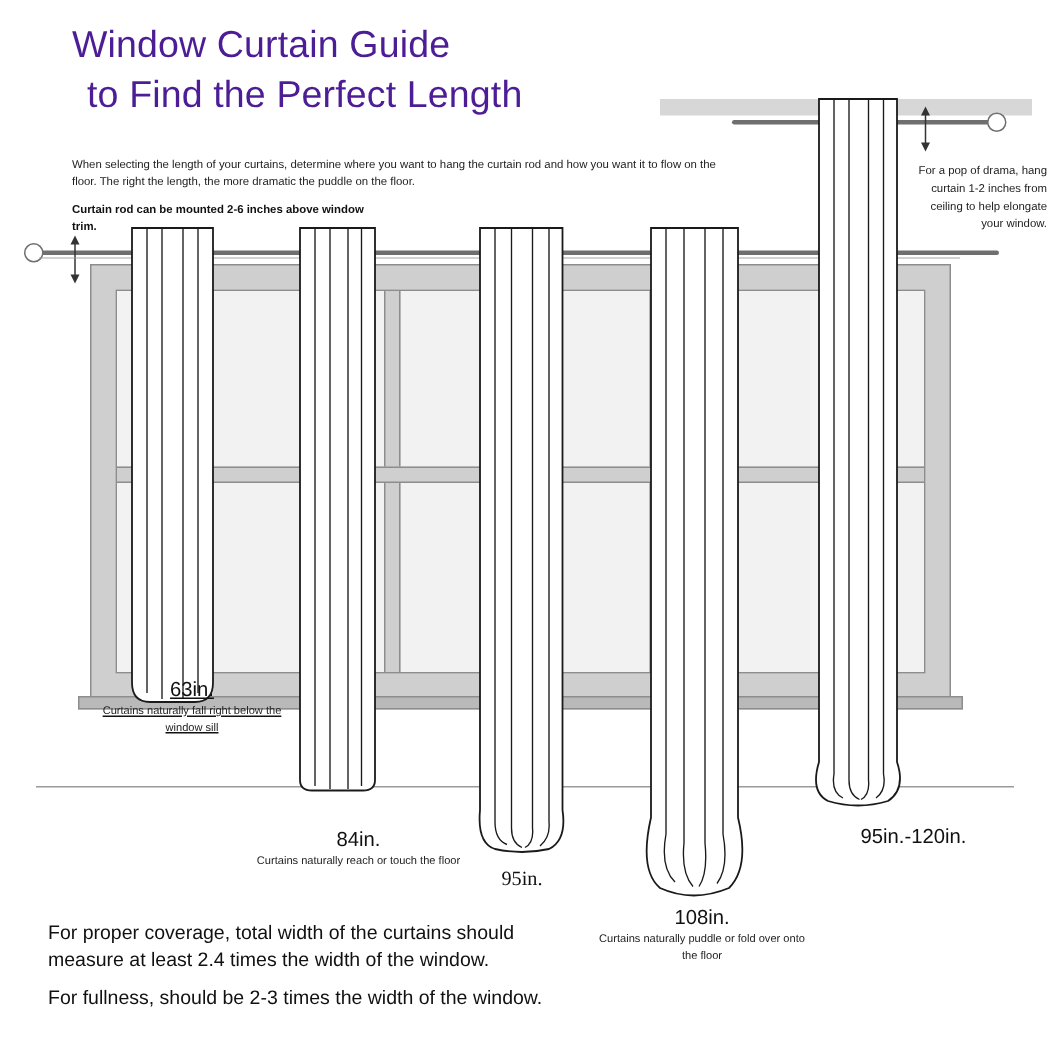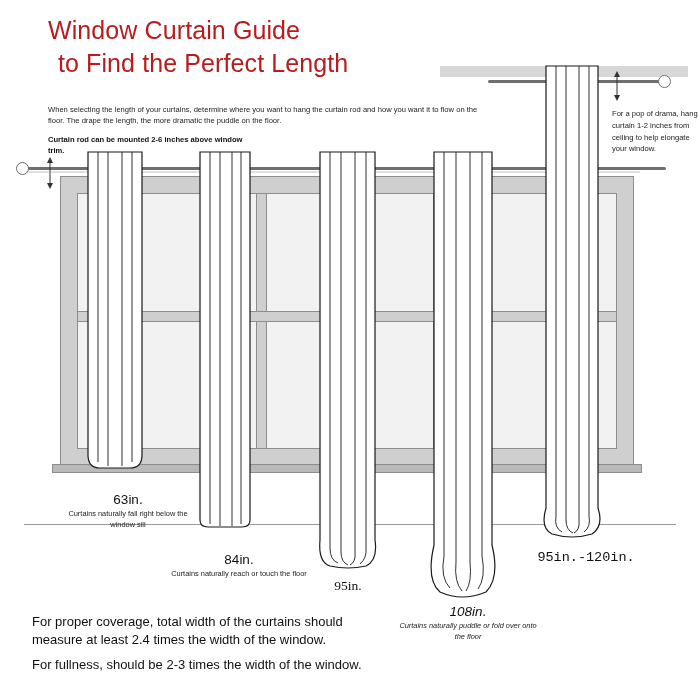--- a/index.html
+++ b/index.html
@@ -12,21 +12,21 @@
   }
   #stage { position:relative; width:700px; height:700px; }
 
   .title {
     position:absolute;
     left:48px; top:14px;
     width:520px;
     font-size:25px;
     line-height:1.32;
     font-weight:400;
-    color:#b91c1c;
+    color:#4c1d95;
     letter-spacing:0.1px;
   }
   .title .l2 { display:block; margin-left:10px; }
 
   .intro {
     position:absolute;
     left:48px; top:104px;
     width:430px;
     font-size:7.6px;
     line-height:1.5;
@@ -42,20 +42,21 @@
     color:#111;
   }
 
   .sidenote {
     position:absolute;
     left:612px; top:108px;
     width:86px;
     font-size:7.6px;
     line-height:1.55;
     color:#222;
+    text-align:right;
   }
   .window-outer {
     position:absolute;
     left:60px; top:176px;
     width:572px; height:288px;
     background:#cfcfcf;
     border:1px solid #8d8d8d;
   }
   .window-inner {
     position:absolute;
@@ -149,21 +150,21 @@
 
 <div id="stage">
 
   <div class="title">
     <span>Window Curtain Guide</span>
     <span class="l2">to Find the Perfect Length</span>
   </div>
 
   <div class="gray-bar"></div>
 
-  <div class="intro">When selecting the length of your curtains, determine where you want to hang the curtain rod and how you want it to flow on the floor. The drape the length, the more dramatic the puddle on the floor.</div>
+  <div class="intro">When selecting the length of your curtains, determine where you want to hang the curtain rod and how you want it to flow on the floor. The right the length, the more dramatic the puddle on the floor.</div>
 
   <div class="rodnote">Curtain rod can be mounted 2-6 inches above window trim.</div>
 
   <div class="sidenote">For a pop of drama, hang curtain 1-2 inches from ceiling to help elongate your window.</div>
 
   <div class="window-outer">
     <div class="window-inner">
       <div class="mullion-v" style="left:33%;"></div>
       <div class="mullion-v" style="left:66%;"></div>
       <div class="mullion-h" style="top:46%;"></div>
@@ -227,40 +228,40 @@
 
     <g>
       <path d="M546,66 L546,508 Q540,528 552,534 Q572,540 592,534 Q604,526 598,508 L598,66 Z" fill="#ffffff" stroke="#1a1a1a" stroke-width="1.2"></path>
       <path d="M556,66 L556,516 Q554,528 562,532" fill="none" stroke="#1a1a1a" stroke-width="0.9"></path>
       <path d="M566,66 L566,520 Q566,530 573,533" fill="none" stroke="#1a1a1a" stroke-width="0.9"></path>
       <path d="M579,66 L579,520 Q580,530 574,533" fill="none" stroke="#1a1a1a" stroke-width="0.9"></path>
       <path d="M589,66 L589,516 Q591,527 584,532" fill="none" stroke="#1a1a1a" stroke-width="0.9"></path>
     </g>
   </svg>
 
-  <div class="lbl" style="left:58px; top:492px; width:140px;">
+  <div class="lbl" style="left:58px; top:452px; width:140px;text-decoration:underline;">
     <div class="num">63in.</div>
     <div class="desc">Curtains naturally fall right below the window sill</div>
   </div>
 
   <div class="lbl" style="left:164px; top:552px; width:150px;">
     <div class="num">84in.</div>
     <div class="desc">Curtains naturally reach or touch the floor</div>
   </div>
 
   <div class="lbl" style="left:278px; top:578px; width:140px;font-family:Liberation Serif, serif;">
     <div class="num">95in.</div>
   </div>
 
-  <div class="lbl" style="left:398px; top:604px; width:140px;font-style:italic;">
+  <div class="lbl" style="left:398px; top:604px; width:140px;">
     <div class="num">108in.</div>
     <div class="desc">Curtains naturally puddle or fold over onto the floor</div>
   </div>
 
-  <div class="lbl" style="left:513px; top:550px; width:146px;font-family:Liberation Mono, monospace;">
+  <div class="lbl" style="left:536px; top:550px; width:146px;">
     <div class="num">95in.-120in.</div>
   </div>
 
   <div class="footer">
     <div>For proper coverage, total width of the curtains should measure at least 2.4 times the width of the window.</div>
     <div class="f2">For fullness, should be 2-3 times the width of the window.</div>
   </div>
 
 </div>
 

